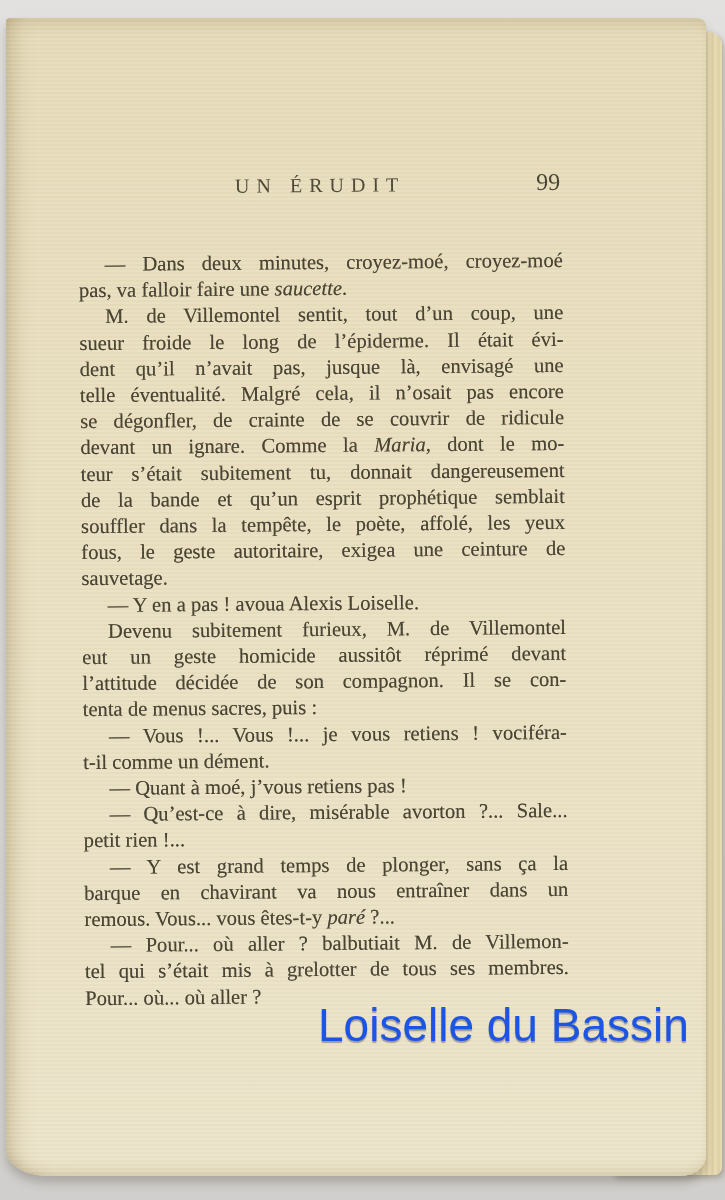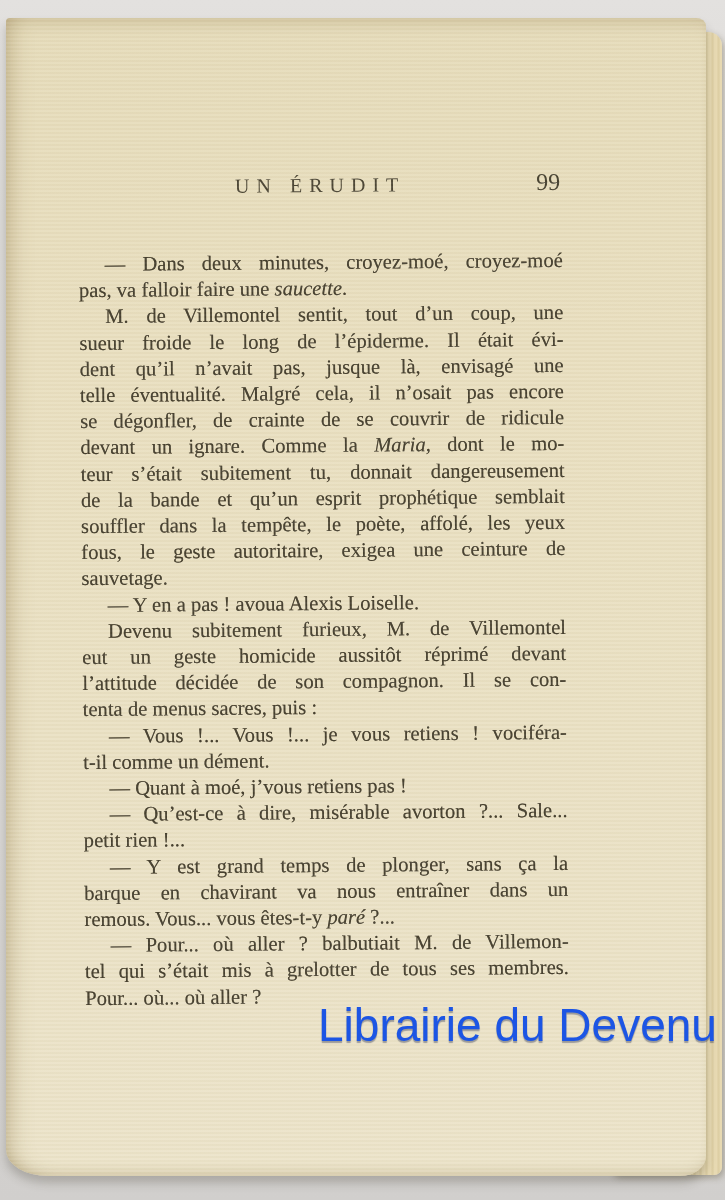--- a/index.html
+++ b/index.html
@@ -117,13 +117,13 @@
         </div>
         <div class="para">
           <div class="line first just"><span>— Pour... où aller ? balbutiait M. de Villemon-</span></div>
           <div class="line just"><span>tel qui s’était mis à grelotter de tous ses membres.</span></div>
           <div class="line"><span>Pour... où... où aller ?</span></div>
         </div>
       </div>
   </div>
 </div>
 
-<div class="watermark" style="color: rgb(28, 85, 228);">Librairie du Devenu</div>
+<div class="watermark" style="color: rgb(28, 85, 228);">Loiselle du Bassin</div>
 
 </body></html>

